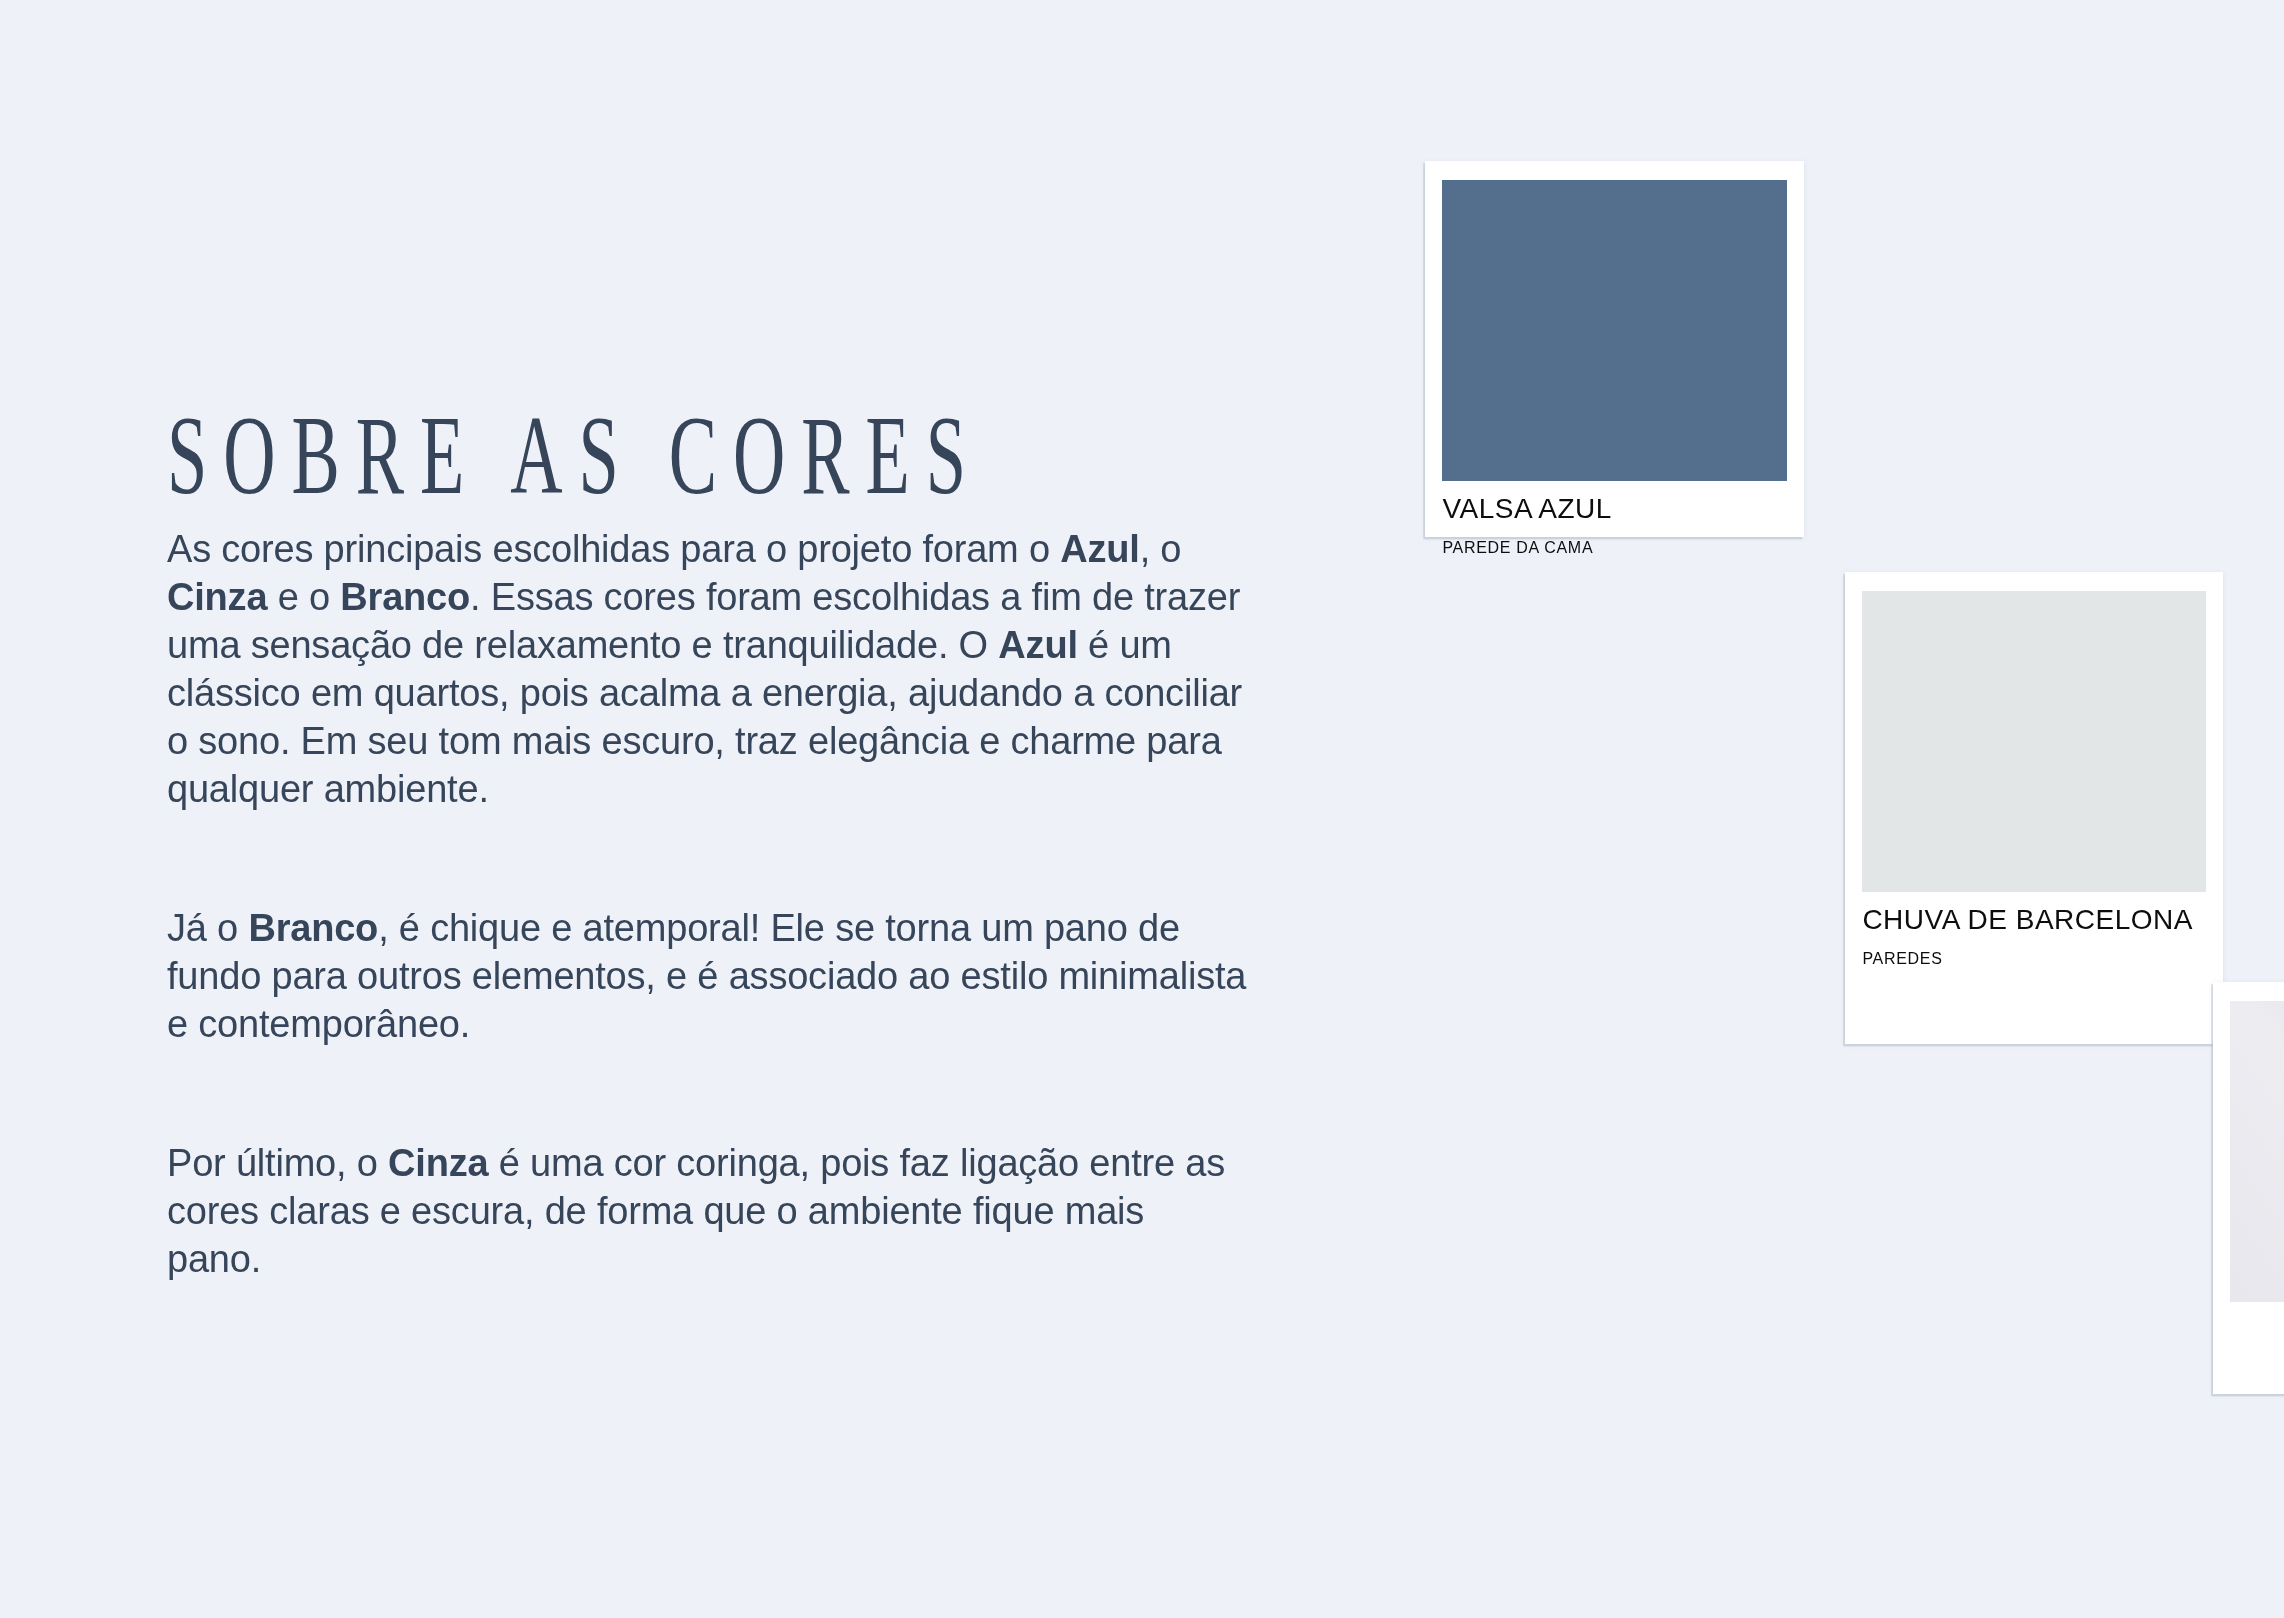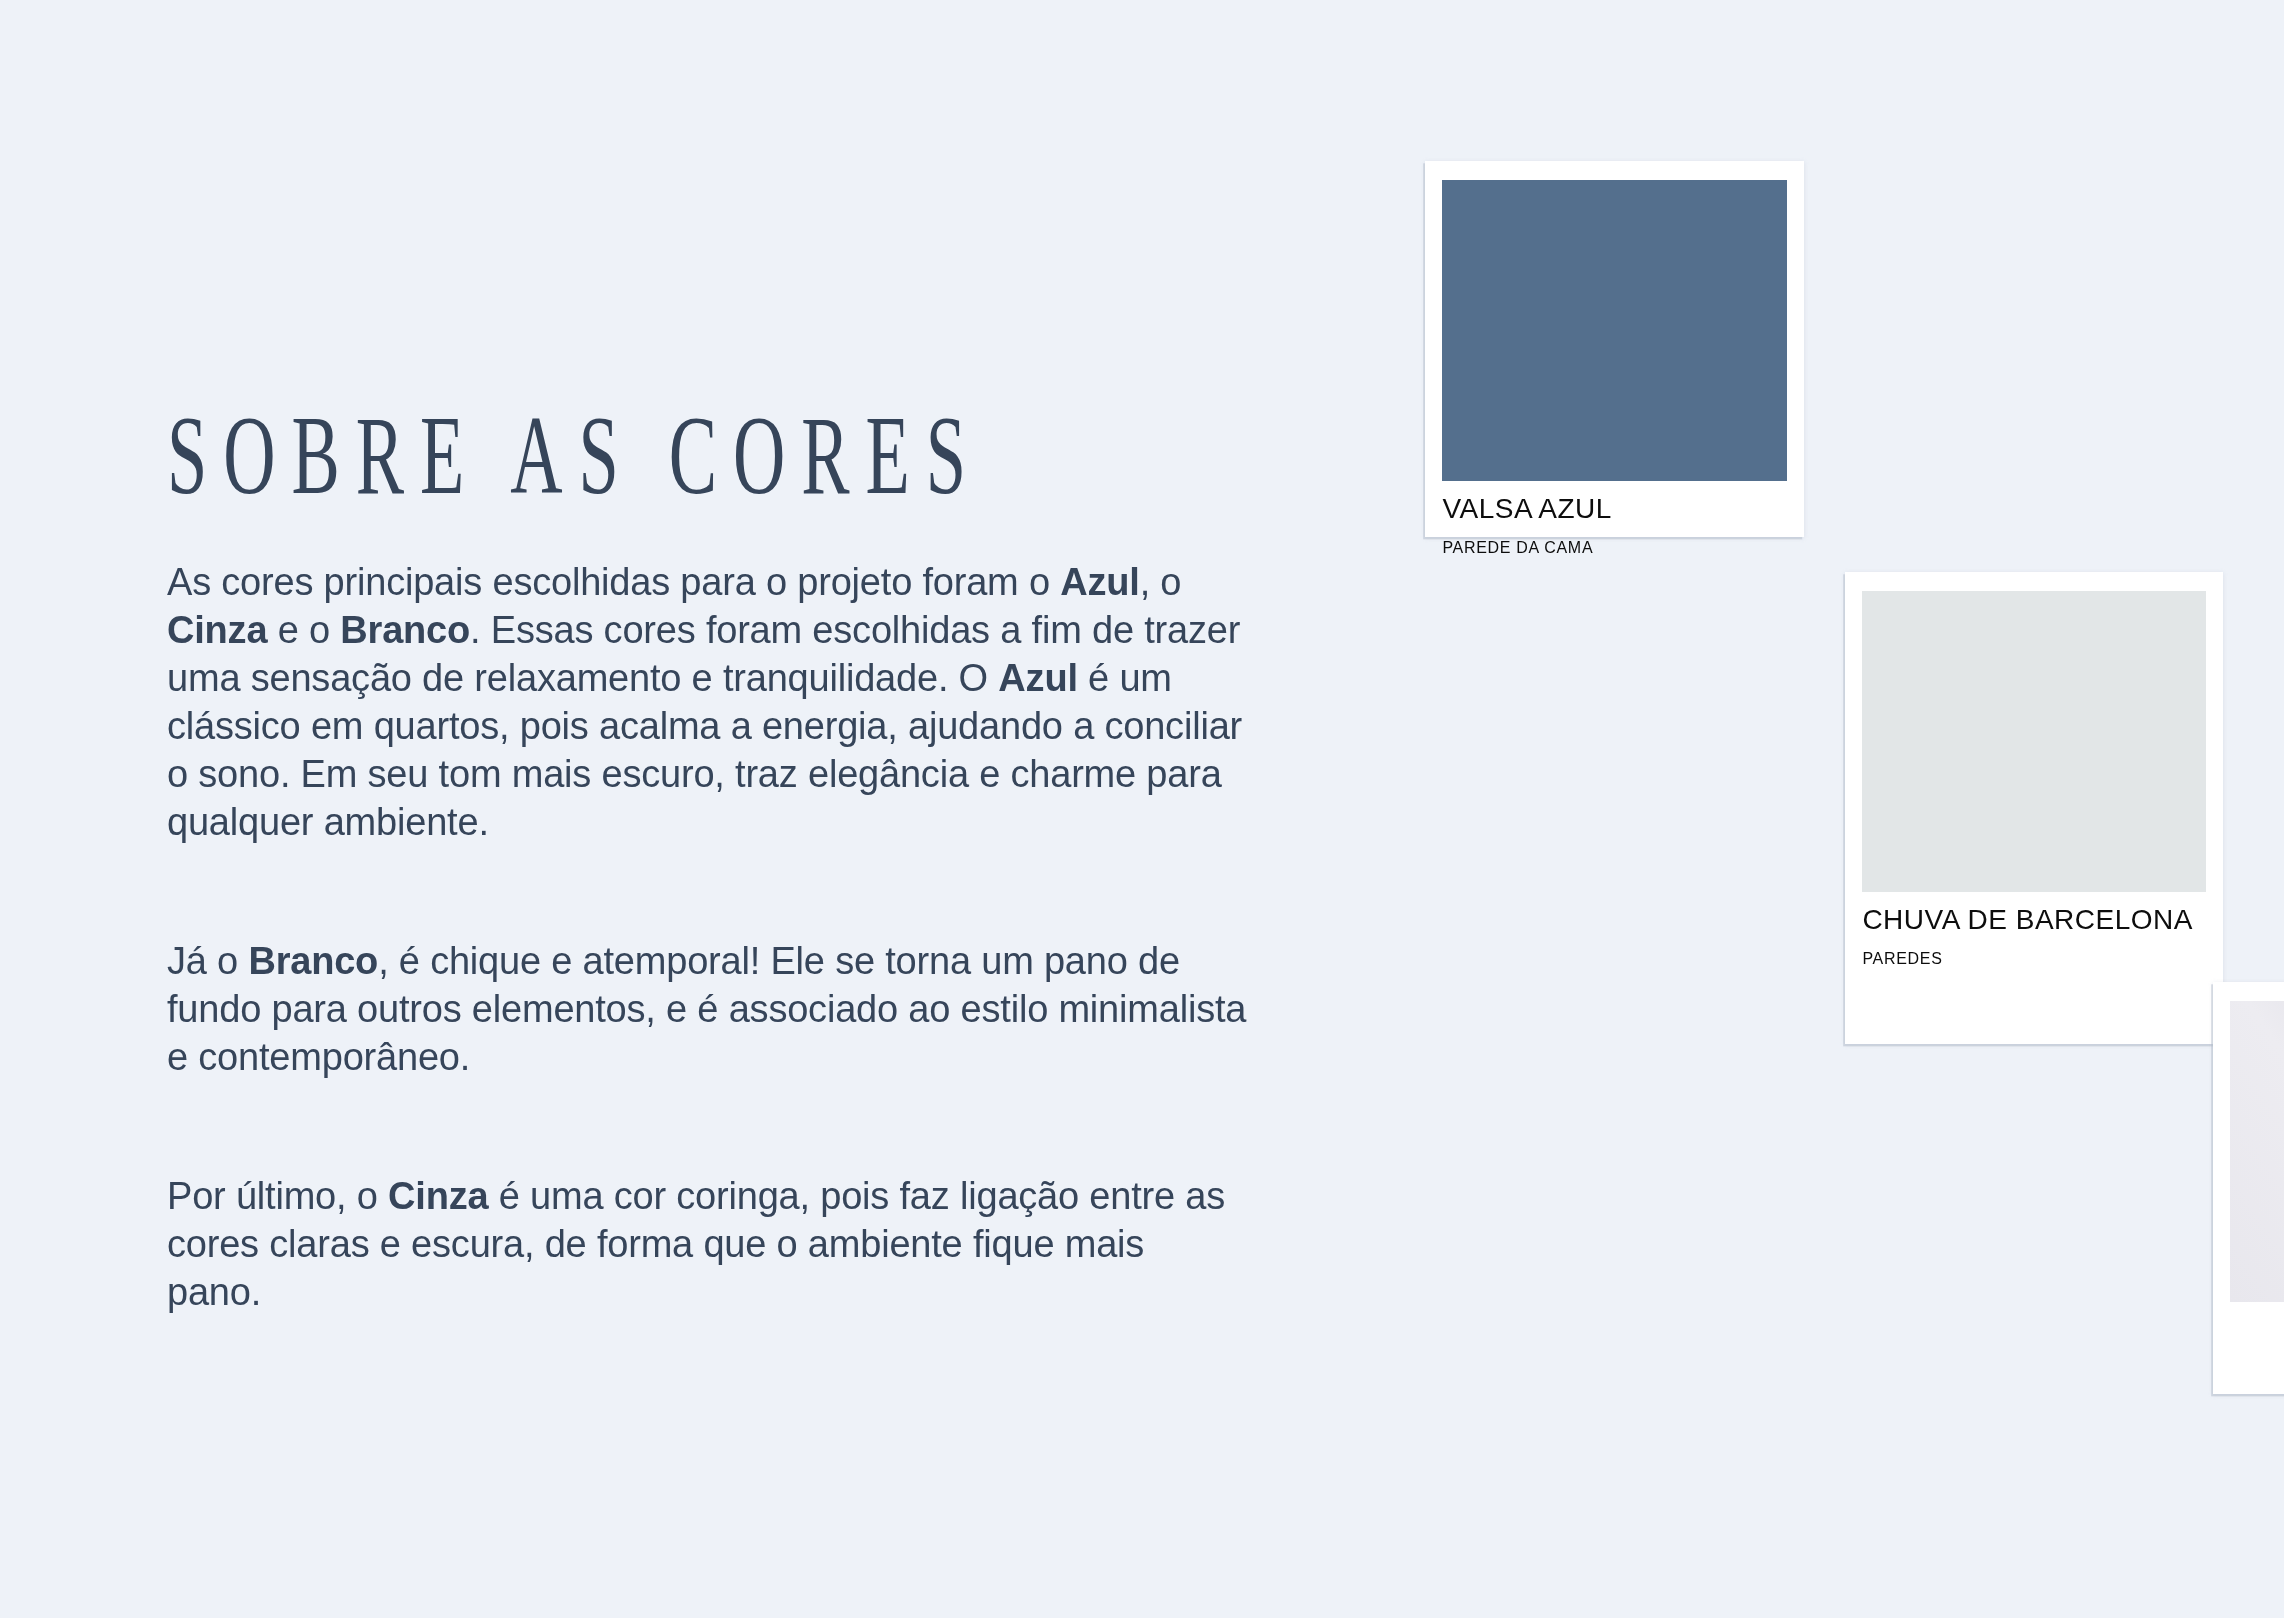--- a/index.html
+++ b/index.html
@@ -95,21 +95,21 @@
     text-align: right;
   }
 </style>
 </head>
 <body style="background: rgb(238, 242, 248);">
 
 <div class="slide" style="background: rgb(238, 242, 248);">
 
   <h1 class="heading" style="color: rgb(54, 69, 90);">SOBRE AS CORES</h1>
 
-  <div class="text-block" style="color: rgb(54, 69, 90); margin-top: 33px;">
+  <div class="text-block" style="color: rgb(54, 69, 90);">
       <div class="para">
         <div class="line"><span>As cores principais escolhidas para o projeto foram o </span><b>Azul</b><span>, o</span></div>
         <div class="line"><b>Cinza</b><span> e o </span><b>Branco</b><span>. Essas cores foram escolhidas a fim de trazer</span></div>
         <div class="line"><span>uma sensação de relaxamento e tranquilidade. O </span><b>Azul</b><span> é um</span></div>
         <div class="line"><span>clássico em quartos, pois acalma a energia, ajudando a conciliar</span></div>
         <div class="line"><span>o sono. Em seu tom mais escuro, traz elegância e charme para</span></div>
         <div class="line"><span>qualquer ambiente.</span></div>
       </div>
       <div class="para">
         <div class="line"><span>Já o </span><b>Branco</b><span>, é chique e atemporal! Ele se torna um pano de</span></div>

